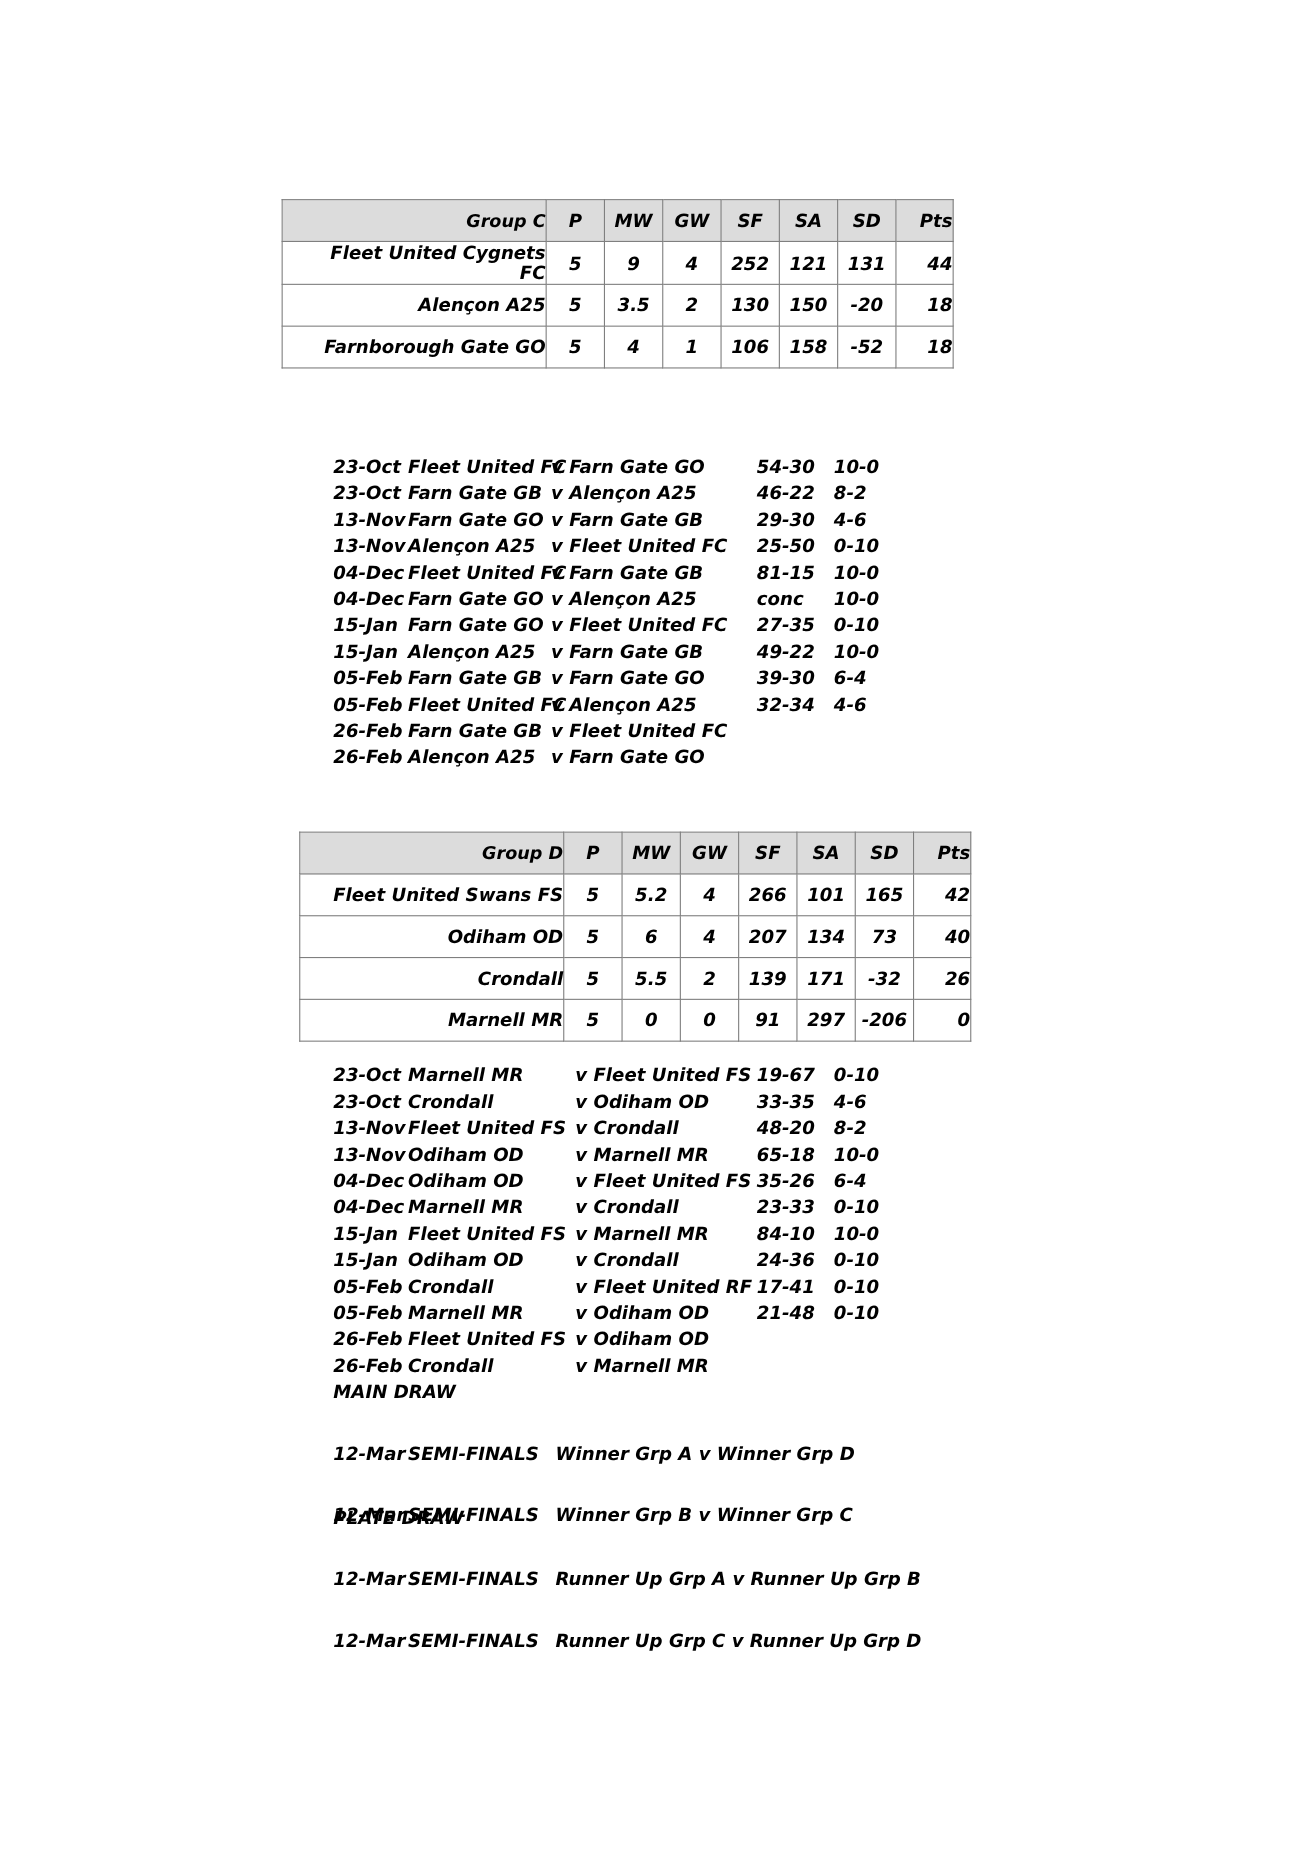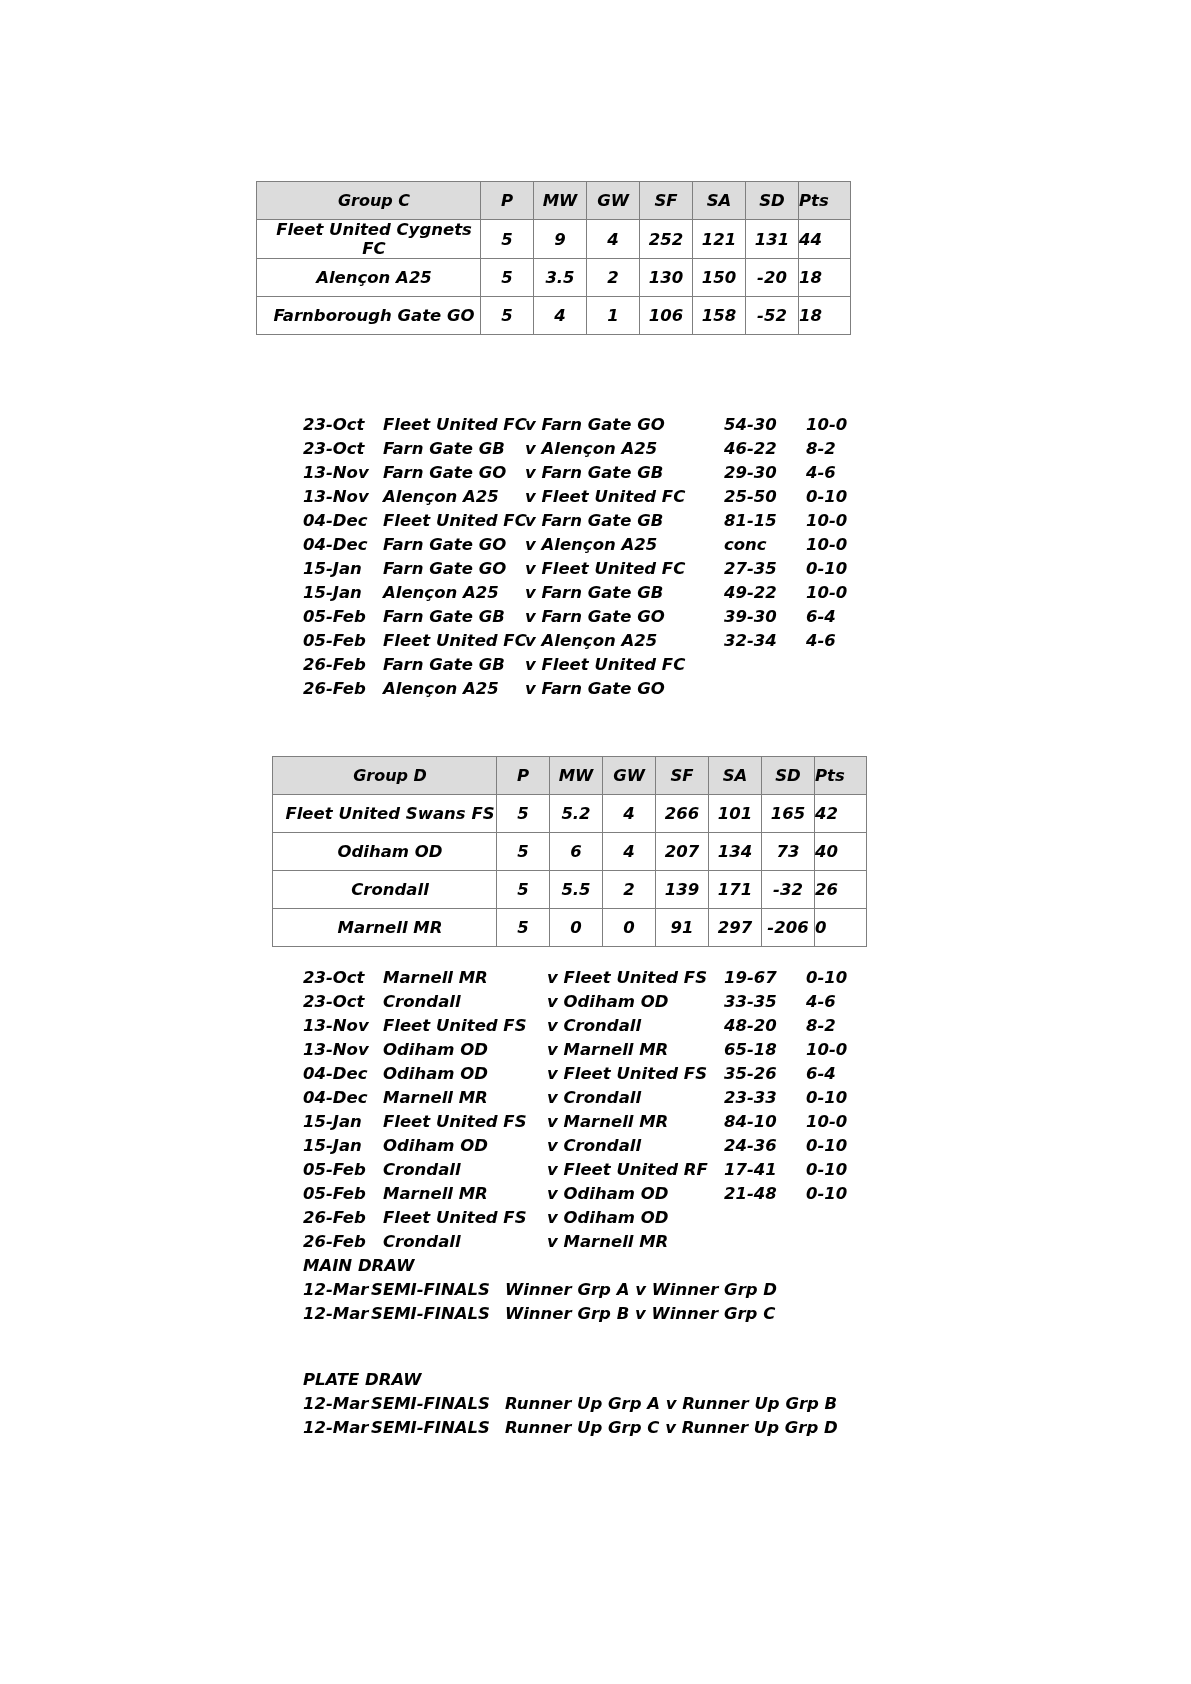--- a/index.html
+++ b/index.html
@@ -36,50 +36,49 @@
     padding: 0;
     height: 37px;
     vertical-align: middle;
     background: #ffffff;
   }
   .standings thead td, .standings thead th {
     background: #dcdcdc;
   }
   .standings .col-team {
     width: 212px;
-    text-align: center;
-    padding-left: 11px;
+    text-align: right;
+    padding-left: 27px;
   }
   .standings .col-num {
     width: 52px;
     text-align: center;
   }
   .standings .col-num-wide {
     width: 51px;
-    text-align: left;
+    text-align: right;
     margin-left: 30px;
   }
   .standings thead .col-team {
     font-size: 16px;
   }
 
   
   .fixtures {
     position: absolute;
     font-style: italic;
     font-weight: bold;
     font-size: 16.5px;
     line-height: 24px;
     white-space: nowrap;
   }
   .fixture-row {
     display: flex;
     align-items: baseline;
     height: 24px;
-    gap: 12px;
   }
   .fx-date {
     width: 68px;
     flex: 0 0 68px;
     text-align: left;
   }
   .fx-home {
     width: 130px;
     flex: 0 0 130px;
     text-align: left;
@@ -119,20 +118,21 @@
     line-height: 24px;
     white-space: nowrap;
   }
   .draw-title {
     height: 24px;
   }
   .draw-row {
     display: flex;
     align-items: baseline;
     height: 24px;
+    margin-top: 32px;
   }
   .dw-date {
     width: 68px;
     flex: 0 0 68px;
   }
   .dw-stage {
     width: 134px;
     flex: 0 0 134px;
   }
   .dw-match {

